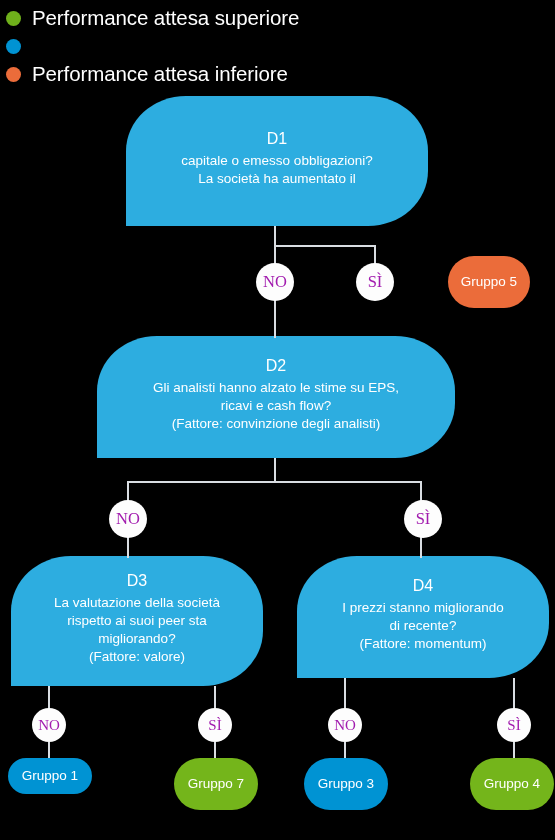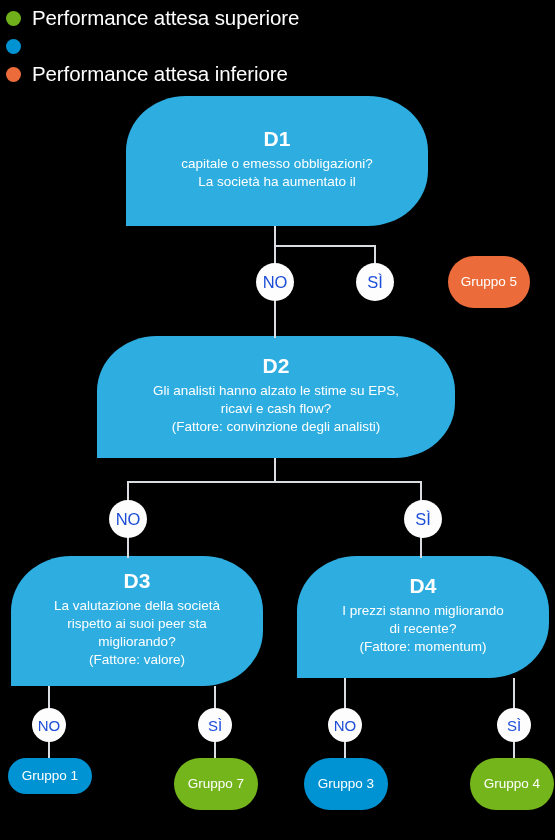--- a/index.html
+++ b/index.html
@@ -48,49 +48,50 @@
     border-radius: 60px 60px 60px 0 / 55px 55px 55px 0;
     text-align: center;
     color: #ffffff;
     display: flex;
     flex-direction: column;
     align-items: center;
     justify-content: center;
     padding: 4px 14px 8px 14px;
   }
   .dnode .dtitle {
-    font-weight: bold;
-    font-size: 21px;
+    font-weight: normal;
+    font-size: 16px;
     line-height: 1.15;
     margin-bottom: 4px;
   }
   .dnode .dbody {
     font-size: 13.5px;
     line-height: 1.34;
     font-weight: 400;
   }
 
   #node-d1 { left: 126px; top: 96px;  width: 302px; height: 130px; }
   #node-d2 { left: 97px;  top: 336px; width: 358px; height: 122px; }
   #node-d3 { left: 11px;  top: 556px; width: 252px; height: 130px; }
   #node-d4 { left: 297px; top: 556px; width: 252px; height: 122px; }
 
   
   .yn {
     position: absolute;
     width: 38px; height: 38px;
     border-radius: 50%;
     background: #fdfdfd;
-    color: #1d4ed8;
+    color: #a21caf;
     font-size: 16.5px;
     line-height: 1;
     display: flex;
     align-items: center;
     justify-content: center;
     z-index: 4;
+    font-family: Liberation Serif, serif;
   }
   .yn.small { width: 34px; height: 34px; font-size: 15px; }
 
   #yn-d1-no { left: 256px; top: 263px; }
   #yn-d1-si { left: 356px; top: 263px; }
   #yn-d2-no { left: 109px; top: 500px; }
   #yn-d2-si { left: 404px; top: 500px; }
   #yn-d3-no { left: 32px;  top: 708px; }
   #yn-d3-si { left: 198px; top: 708px; }
   #yn-d4-no { left: 328px; top: 708px; }

